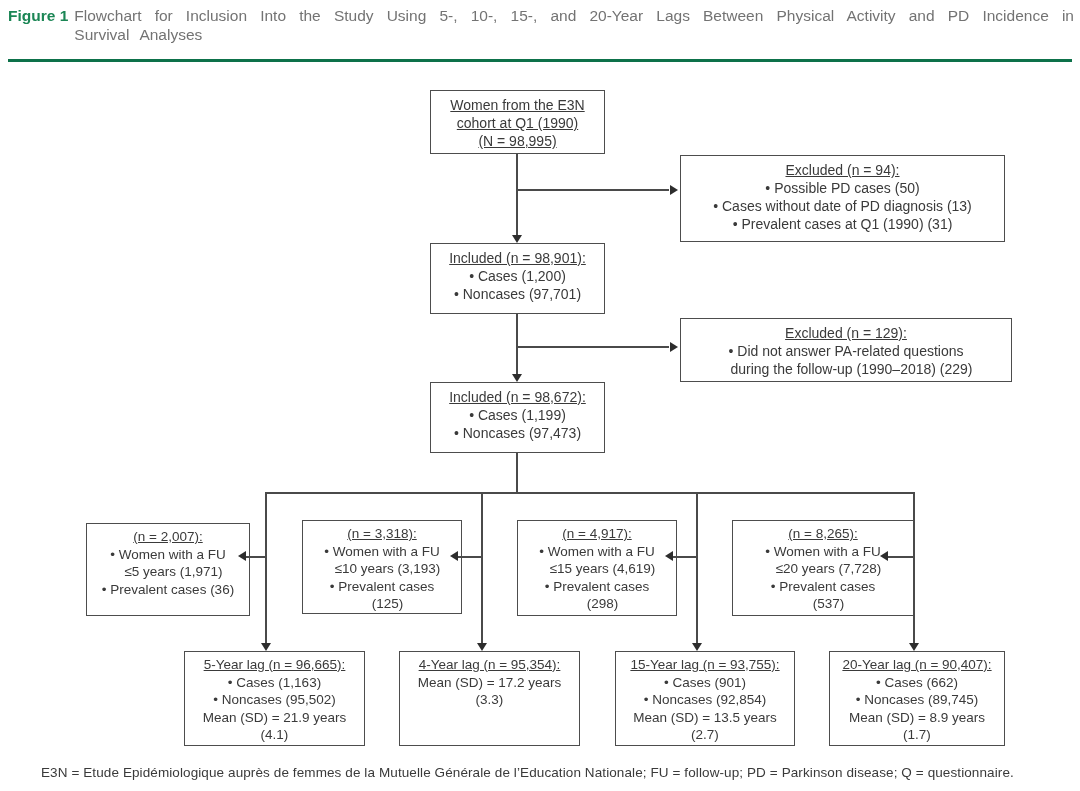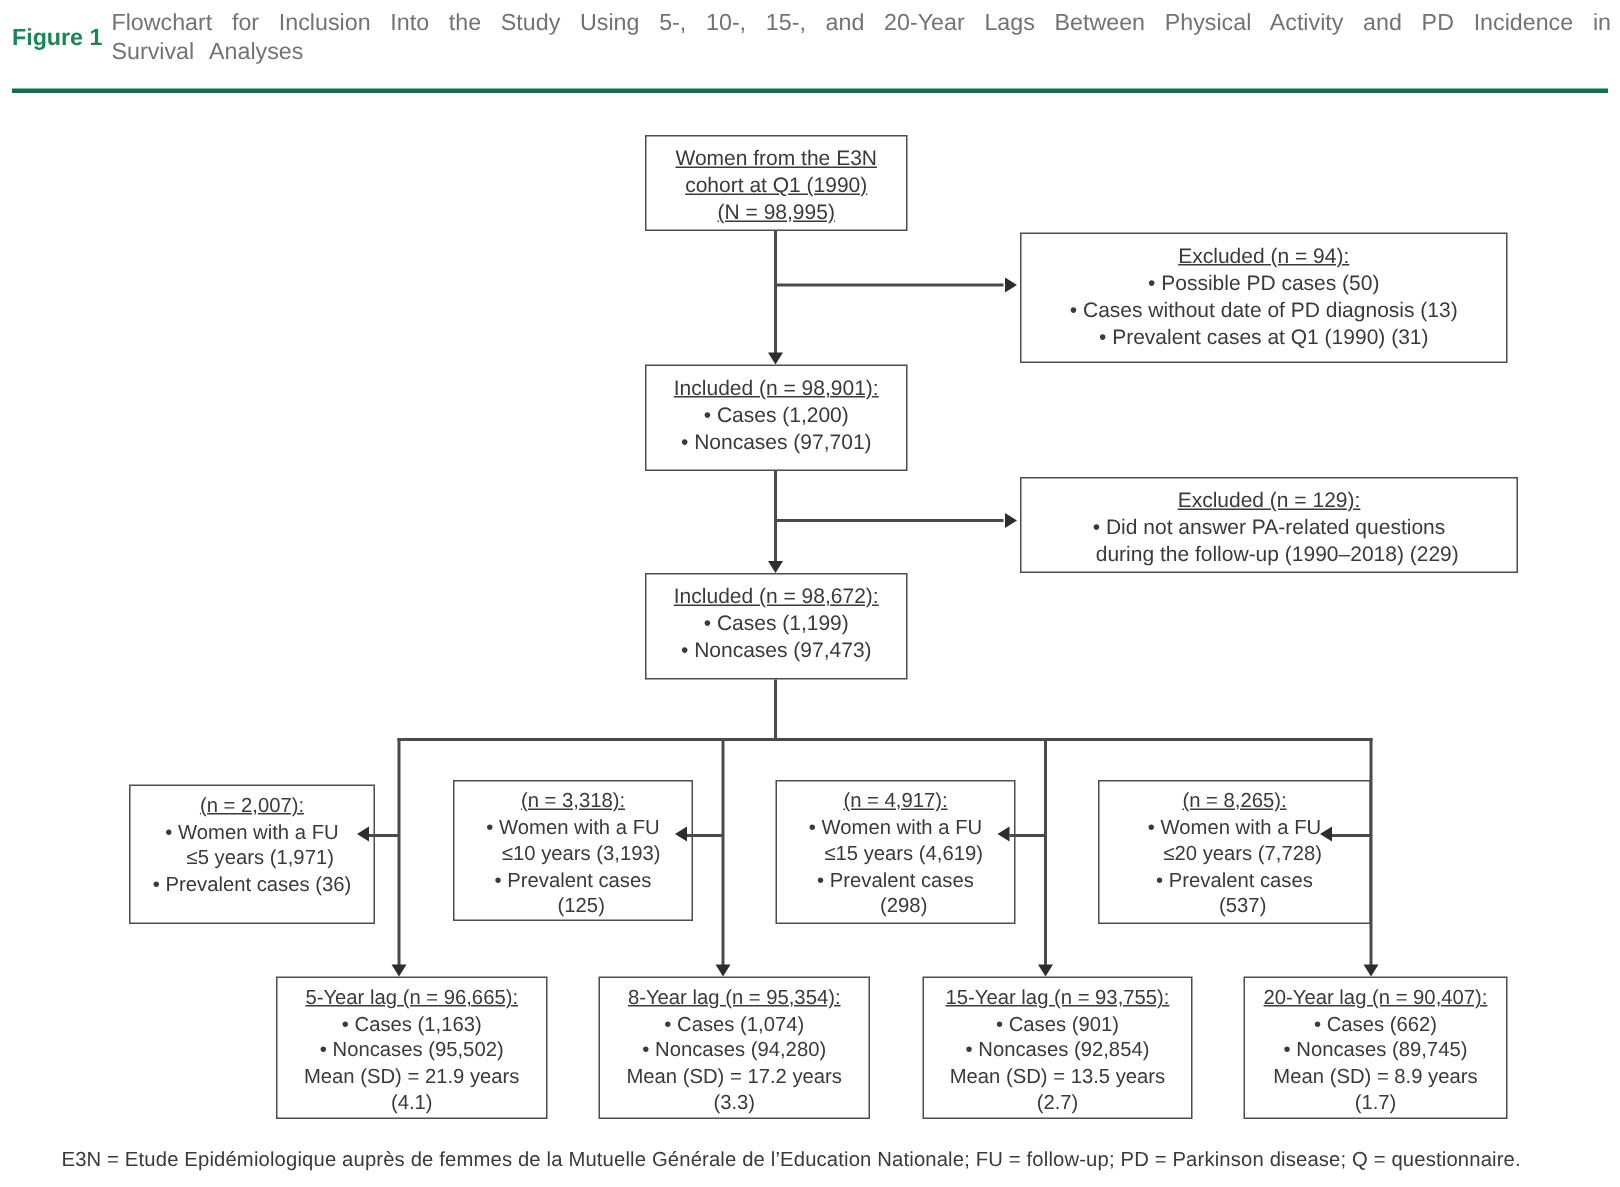--- a/index.html
+++ b/index.html
@@ -1,20 +1,20 @@
 <!DOCTYPE html>
 <html style="--accent-green: #1b8655; --rule-green: #0d714a;"><head>
 <meta charset="utf-8">
 <style>
   * { margin:0; padding:0; box-sizing:border-box; }
   html,body { background:#ffffff; }
   body { font-family:"Liberation Sans", sans-serif; }
   .page { position:relative; width:1080px; height:791px; background:#fff; color:#3a3a3a; overflow:hidden; }
 
-  .figure-header { position:absolute; left:8px; top:6px; width:1066px; display:flex; align-items:center; font-size:15.5px; line-height:19px; }
+  .figure-header { position:absolute; left:8px; top:6px; width:1066px; display:flex; align-items:flex-start; font-size:15.5px; line-height:19px; }
   .fig-label { color:var(--accent-green,#1b8655); font-weight:bold; margin-right:6px; white-space:nowrap; }
   .fig-title { flex:1; color:#737373; text-align:justify; word-spacing:6.5px; }
 
   .rule { position:absolute; left:8px; top:59px; width:1064px; height:3px; background:var(--rule-green,#0d714a); }
 
   .box { position:absolute; border:1.5px solid #4d4d4d; background:#fff; padding:5px 7px; font-size:14px; line-height:18px; color:#3a3a3a;text-align:center; }
   .box .title { white-space:pre-line;text-decoration:underline; }
   .box.center { text-align:center; }
   .box.small { font-size:13.5px; line-height:17.5px; padding:4px 6px;margin-left:12px; }
   .bullet { padding-left:11px; text-indent:-11px; white-space:pre-line; }
@@ -121,25 +121,21 @@
     <div class="title">5-Year lag (n = 96,665):</div>
     <div>
         <div class="bullet">Cases (1,163)</div>
         <div class="bullet">Noncases (95,502)</div>
       </div>
     <div class="mean-line">Mean (SD) = 21.9 years
 (4.1)</div>
   </div>
 
   <div class="box small" style="left:387px;top:651px;width:181px;height:95px">
-    <div class="title">8-Year lag (n = 95,354):</div>
-    <div>
-        <div class="bullet">Cases (1,074)</div>
-        <div class="bullet">Noncases (94,280)</div>
-      </div>
+    <div class="title">4-Year lag (n = 95,354):</div>
     <div class="mean-line">Mean (SD) = 17.2 years
 (3.3)</div>
   </div>
 
   <div class="box small" style="left:603px;top:651px;width:180px;height:95px">
     <div class="title">15-Year lag (n = 93,755):</div>
     <div>
         <div class="bullet">Cases (901)</div>
         <div class="bullet">Noncases (92,854)</div>
       </div>

